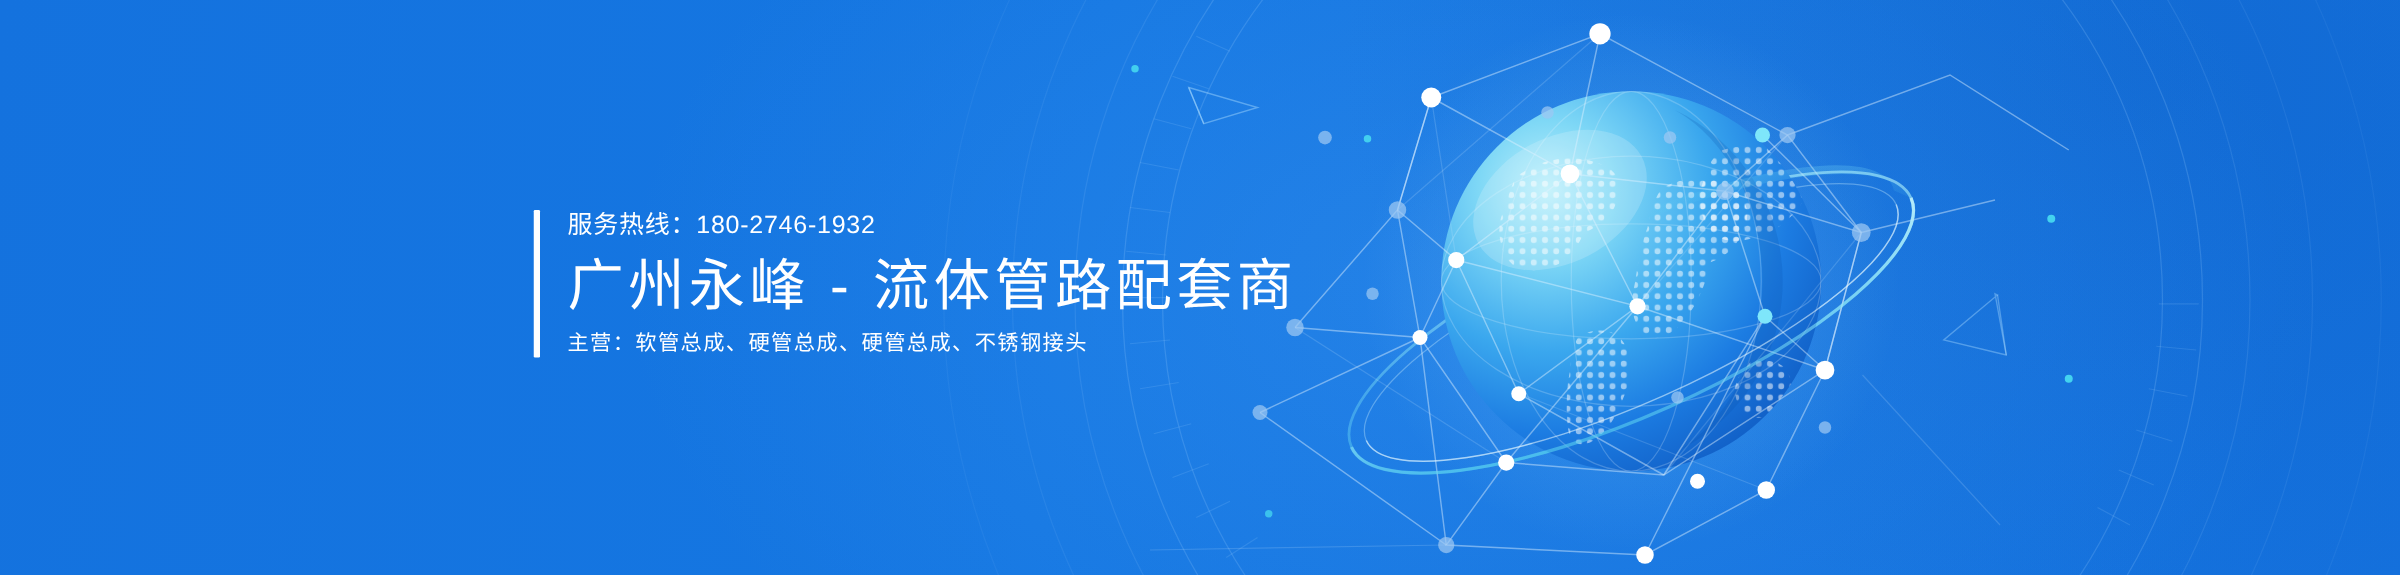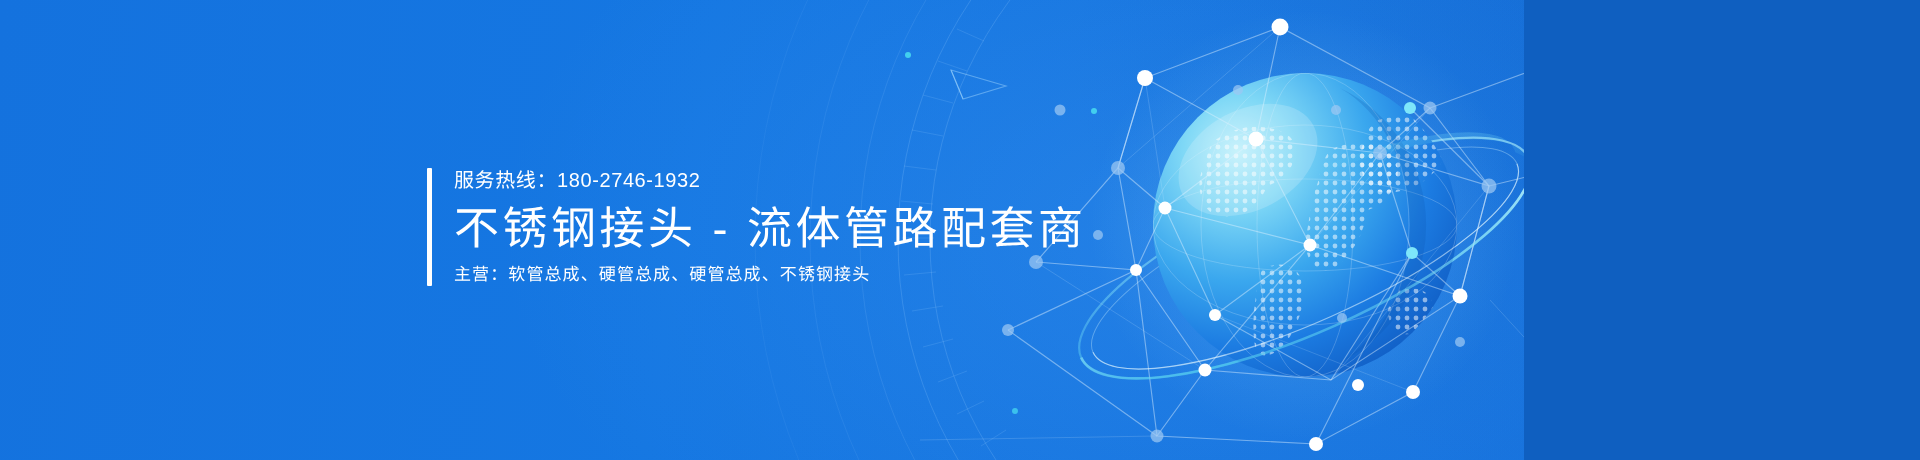--- a/index.html
+++ b/index.html
@@ -1,21 +1,21 @@
 <!DOCTYPE html>
 <html lang="zh-CN"><head>
 <meta charset="utf-8">
 <title>Banner</title>
 <style>
   html,body{margin:0;padding:0;background:#0f5fc0;}
   *{box-sizing:border-box;}
 
   .banner{
     position:relative;
-    width:1524px;
+    width:1920px;
     height:460px;
     overflow:hidden;
     background:#1d4ed8;
     font-family:"Liberation Sans","DejaVu Sans",sans-serif;
     -webkit-font-smoothing:antialiased;
   }
 
   
   .bg-wash{
     position:absolute;
@@ -292,18 +292,18 @@
         <circle cx="1460" cy="342" r="5"></circle>
         <circle cx="1342" cy="318" r="5"></circle>
       </g>
     </g>
   </svg>
 
   <div class="text-block">
     <div class="accent-bar"></div>
     <div class="text-lines">
       <div class="hotline">服务热线：180-2746-1932</div>
-      <div class="headline">不锈钢接头 - 流体管路配套商</div>
+      <div class="headline">广州永峰 - 流体管路配套商</div>
       <div class="subtitle">主营：软管总成、硬管总成、硬管总成、不锈钢接头</div>
     </div>
   </div>
 
 </div>
 
 </body></html>

